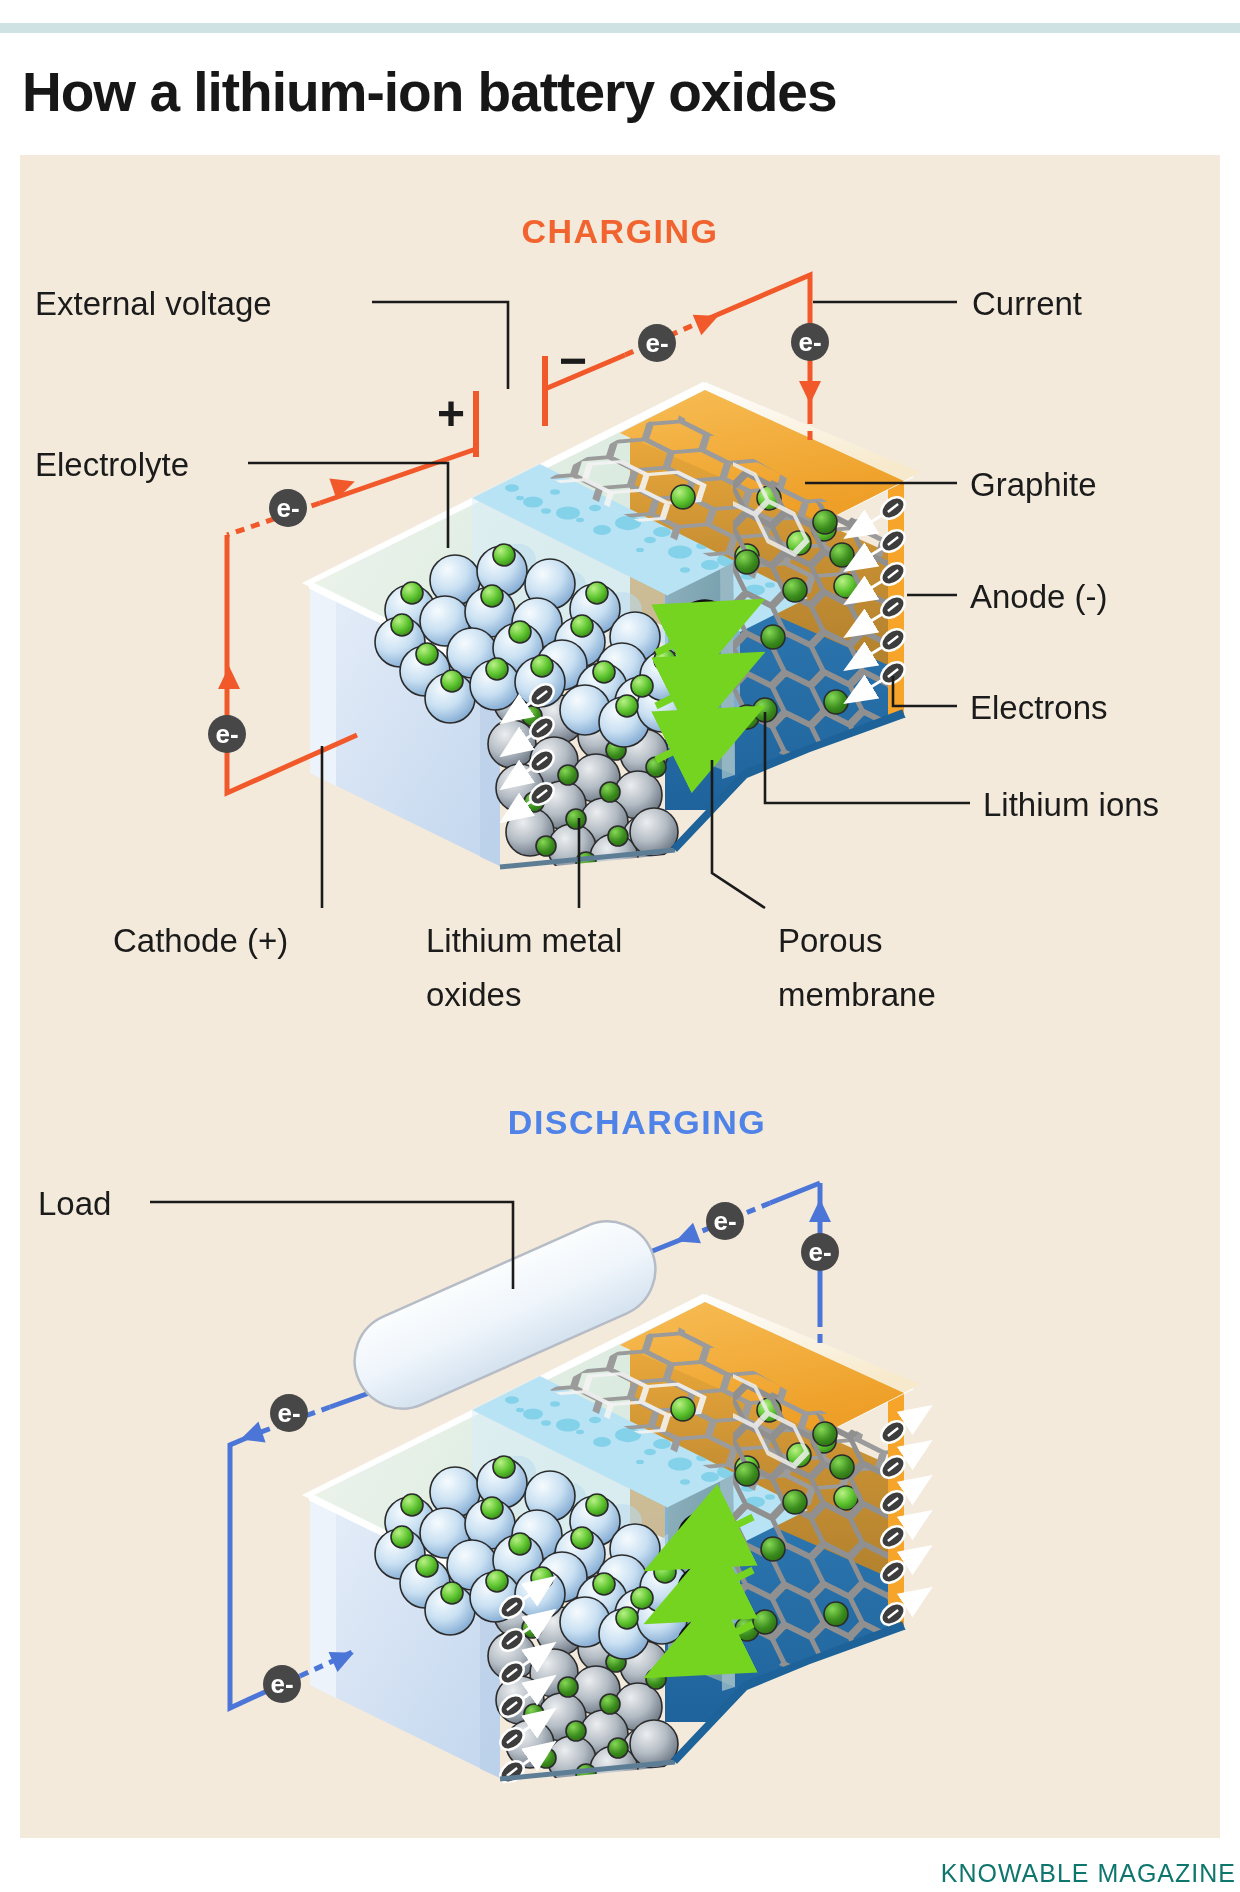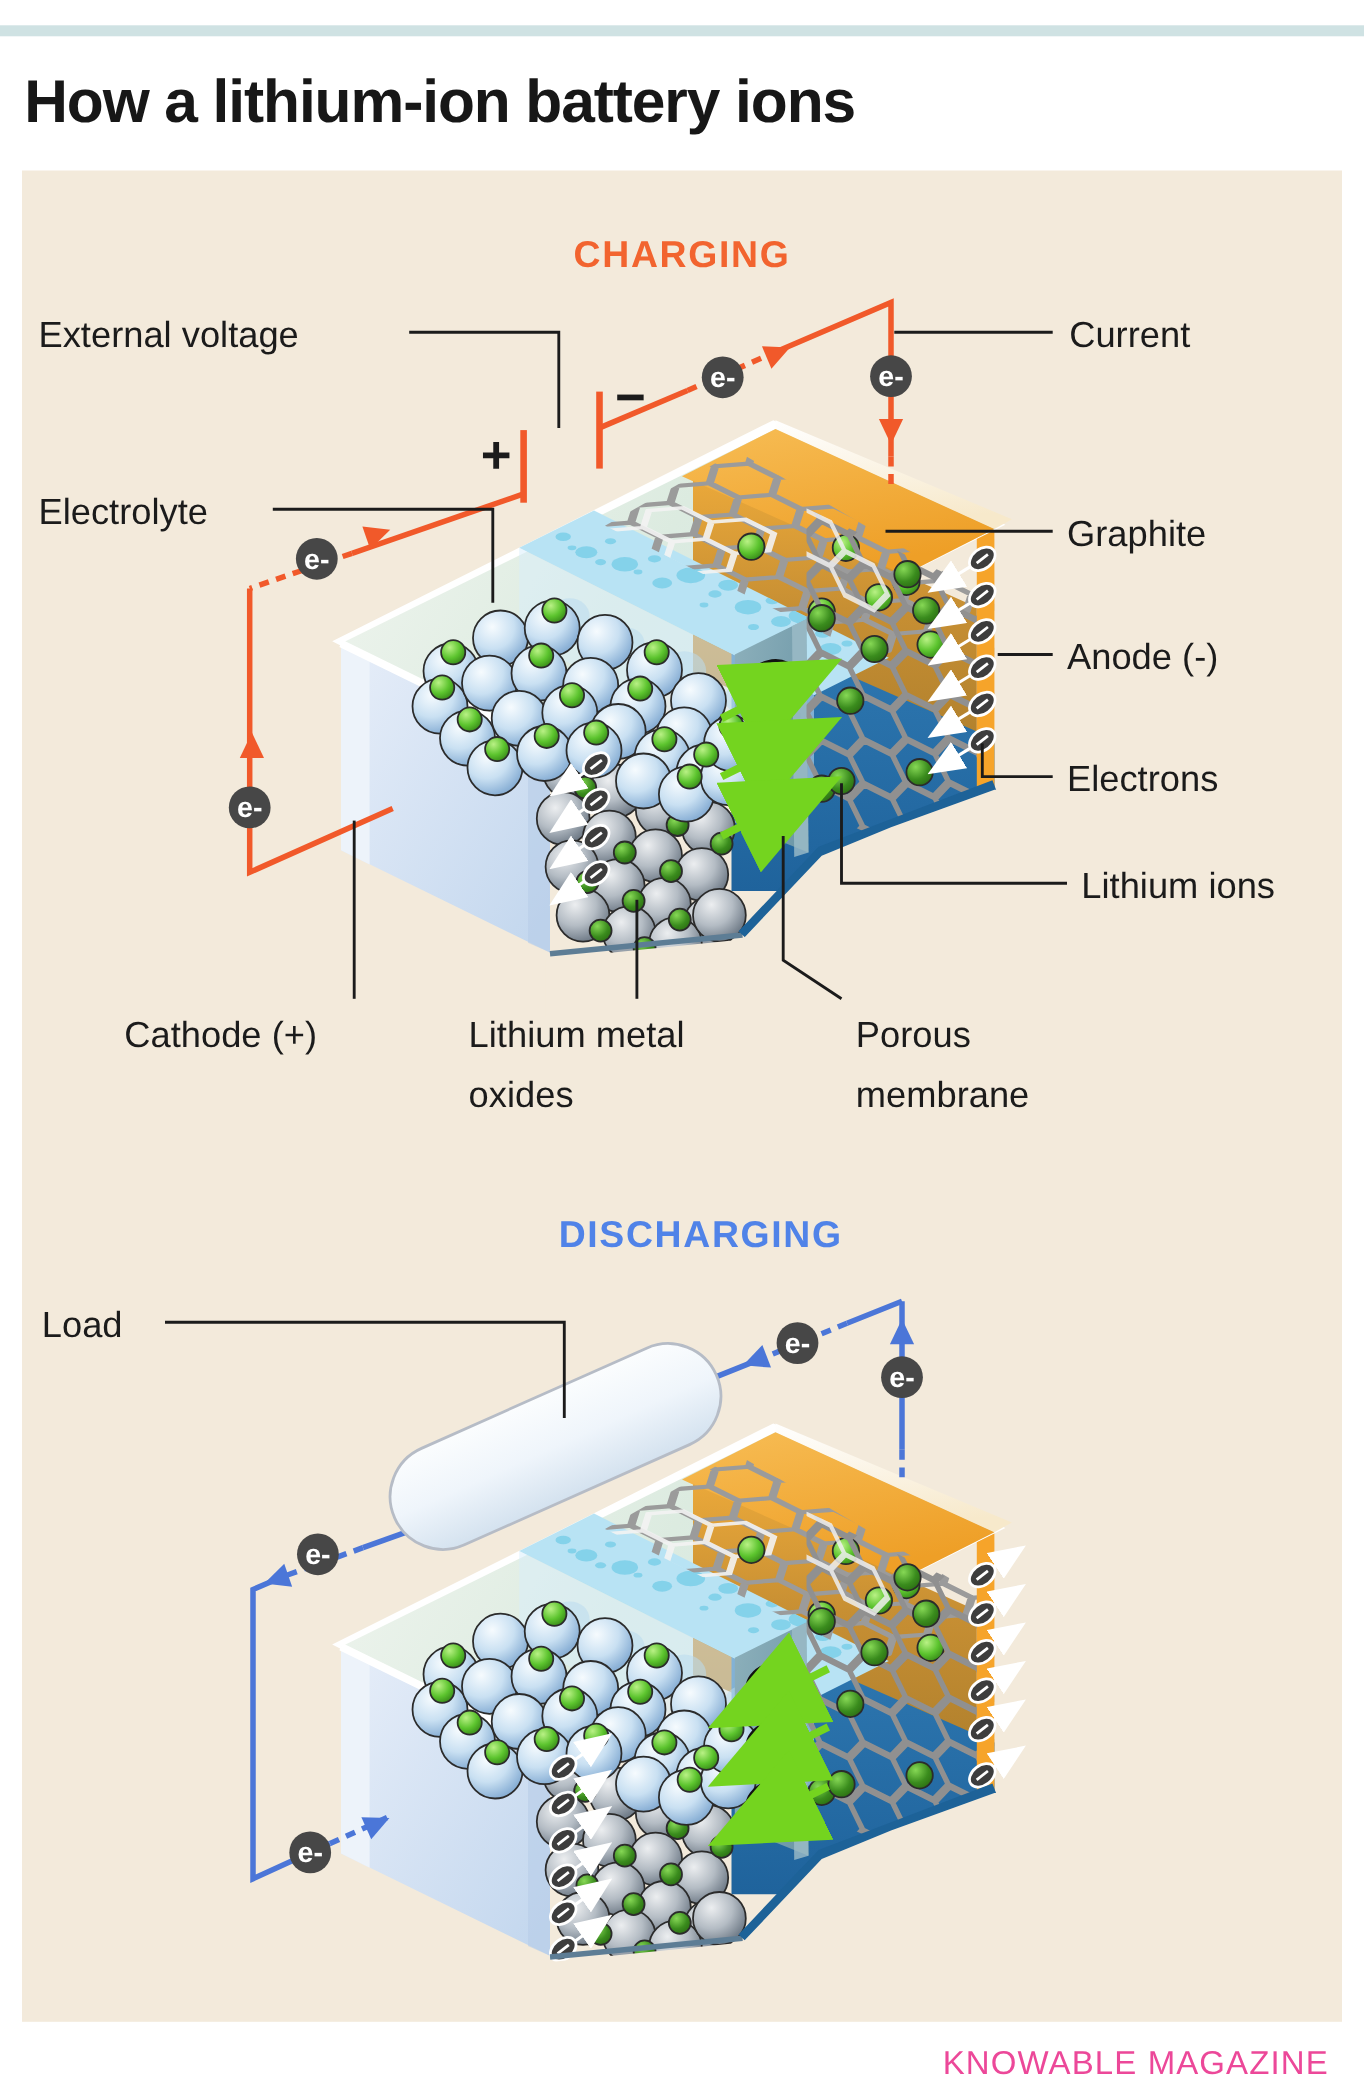--- a/index.html
+++ b/index.html
@@ -3,37 +3,37 @@
 <meta charset="utf-8">
 <style>
   html,body{margin:0;padding:0;background:#ffffff;}
   .page{position:relative;width:1240px;height:1892px;background:#ffffff;overflow:hidden;
         font-family:"Liberation Sans",sans-serif;}
   .topbar{position:absolute;left:0;top:23px;width:1240px;height:10px;}
   .title{position:absolute;left:22px;top:60px;margin:0;font-size:55px;font-weight:700;
          letter-spacing:-1px;color:#171717;}
   .panel{position:absolute;left:20px;top:155px;width:1200px;height:1683px;}
   .art{position:absolute;left:0;top:0;width:1240px;height:1892px;}
-  .credit{position:absolute;right:32px;top:1859px;font-size:30px;letter-spacing:1px;color:#ec4899;}
+  .credit{position:absolute;right:4px;top:1859px;font-size:25px;letter-spacing:1px;color:#0f766e;}
   text{font-family:"Liberation Sans",sans-serif;}
   .lbl{font-size:33px;fill:#1b1b1b;}
   .hd{font-size:34px;font-weight:700;letter-spacing:1.5px;text-anchor:middle;}
   .sym{font-size:48px;font-weight:700;fill:#1b1b1b;text-anchor:middle;}
   .et{font-size:26px;font-weight:700;fill:#ffffff;text-anchor:middle;}
   .leader{stroke:#1b1b1b;stroke-width:2.6;fill:none;}
   .wireC{stroke:#f1592a;stroke-width:5;fill:none;}
   .wireD{stroke:#4b76d8;stroke-width:5;fill:none;}
   .dash{stroke-dasharray:9 7;}
 </style>
 </head>
 <body>
 
 <div class="page">
   <div class="topbar" style="background: rgb(207, 226, 227);"></div>
-  <h1 class="title">How a lithium-ion battery ions</h1>
+  <h1 class="title">How a lithium-ion battery oxides</h1>
   <div class="panel" style="background: rgb(243, 234, 219);"></div>
 
   <svg class="art" viewBox="0 0 1240 1892">
     <defs id="defs">
       <marker id="mW" markerWidth="12" markerHeight="10" refX="10" refY="5" orient="auto">
         <path d="M0,0 L12,5 L0,10 Z" fill="#ffffff"></path>
       </marker>
       <marker id="mG" markerWidth="15" markerHeight="13" refX="13" refY="6.5" orient="auto">
         <path d="M0,0 L15,6.5 L0,13 Z" fill="#74d41f"></path>
       </marker>

